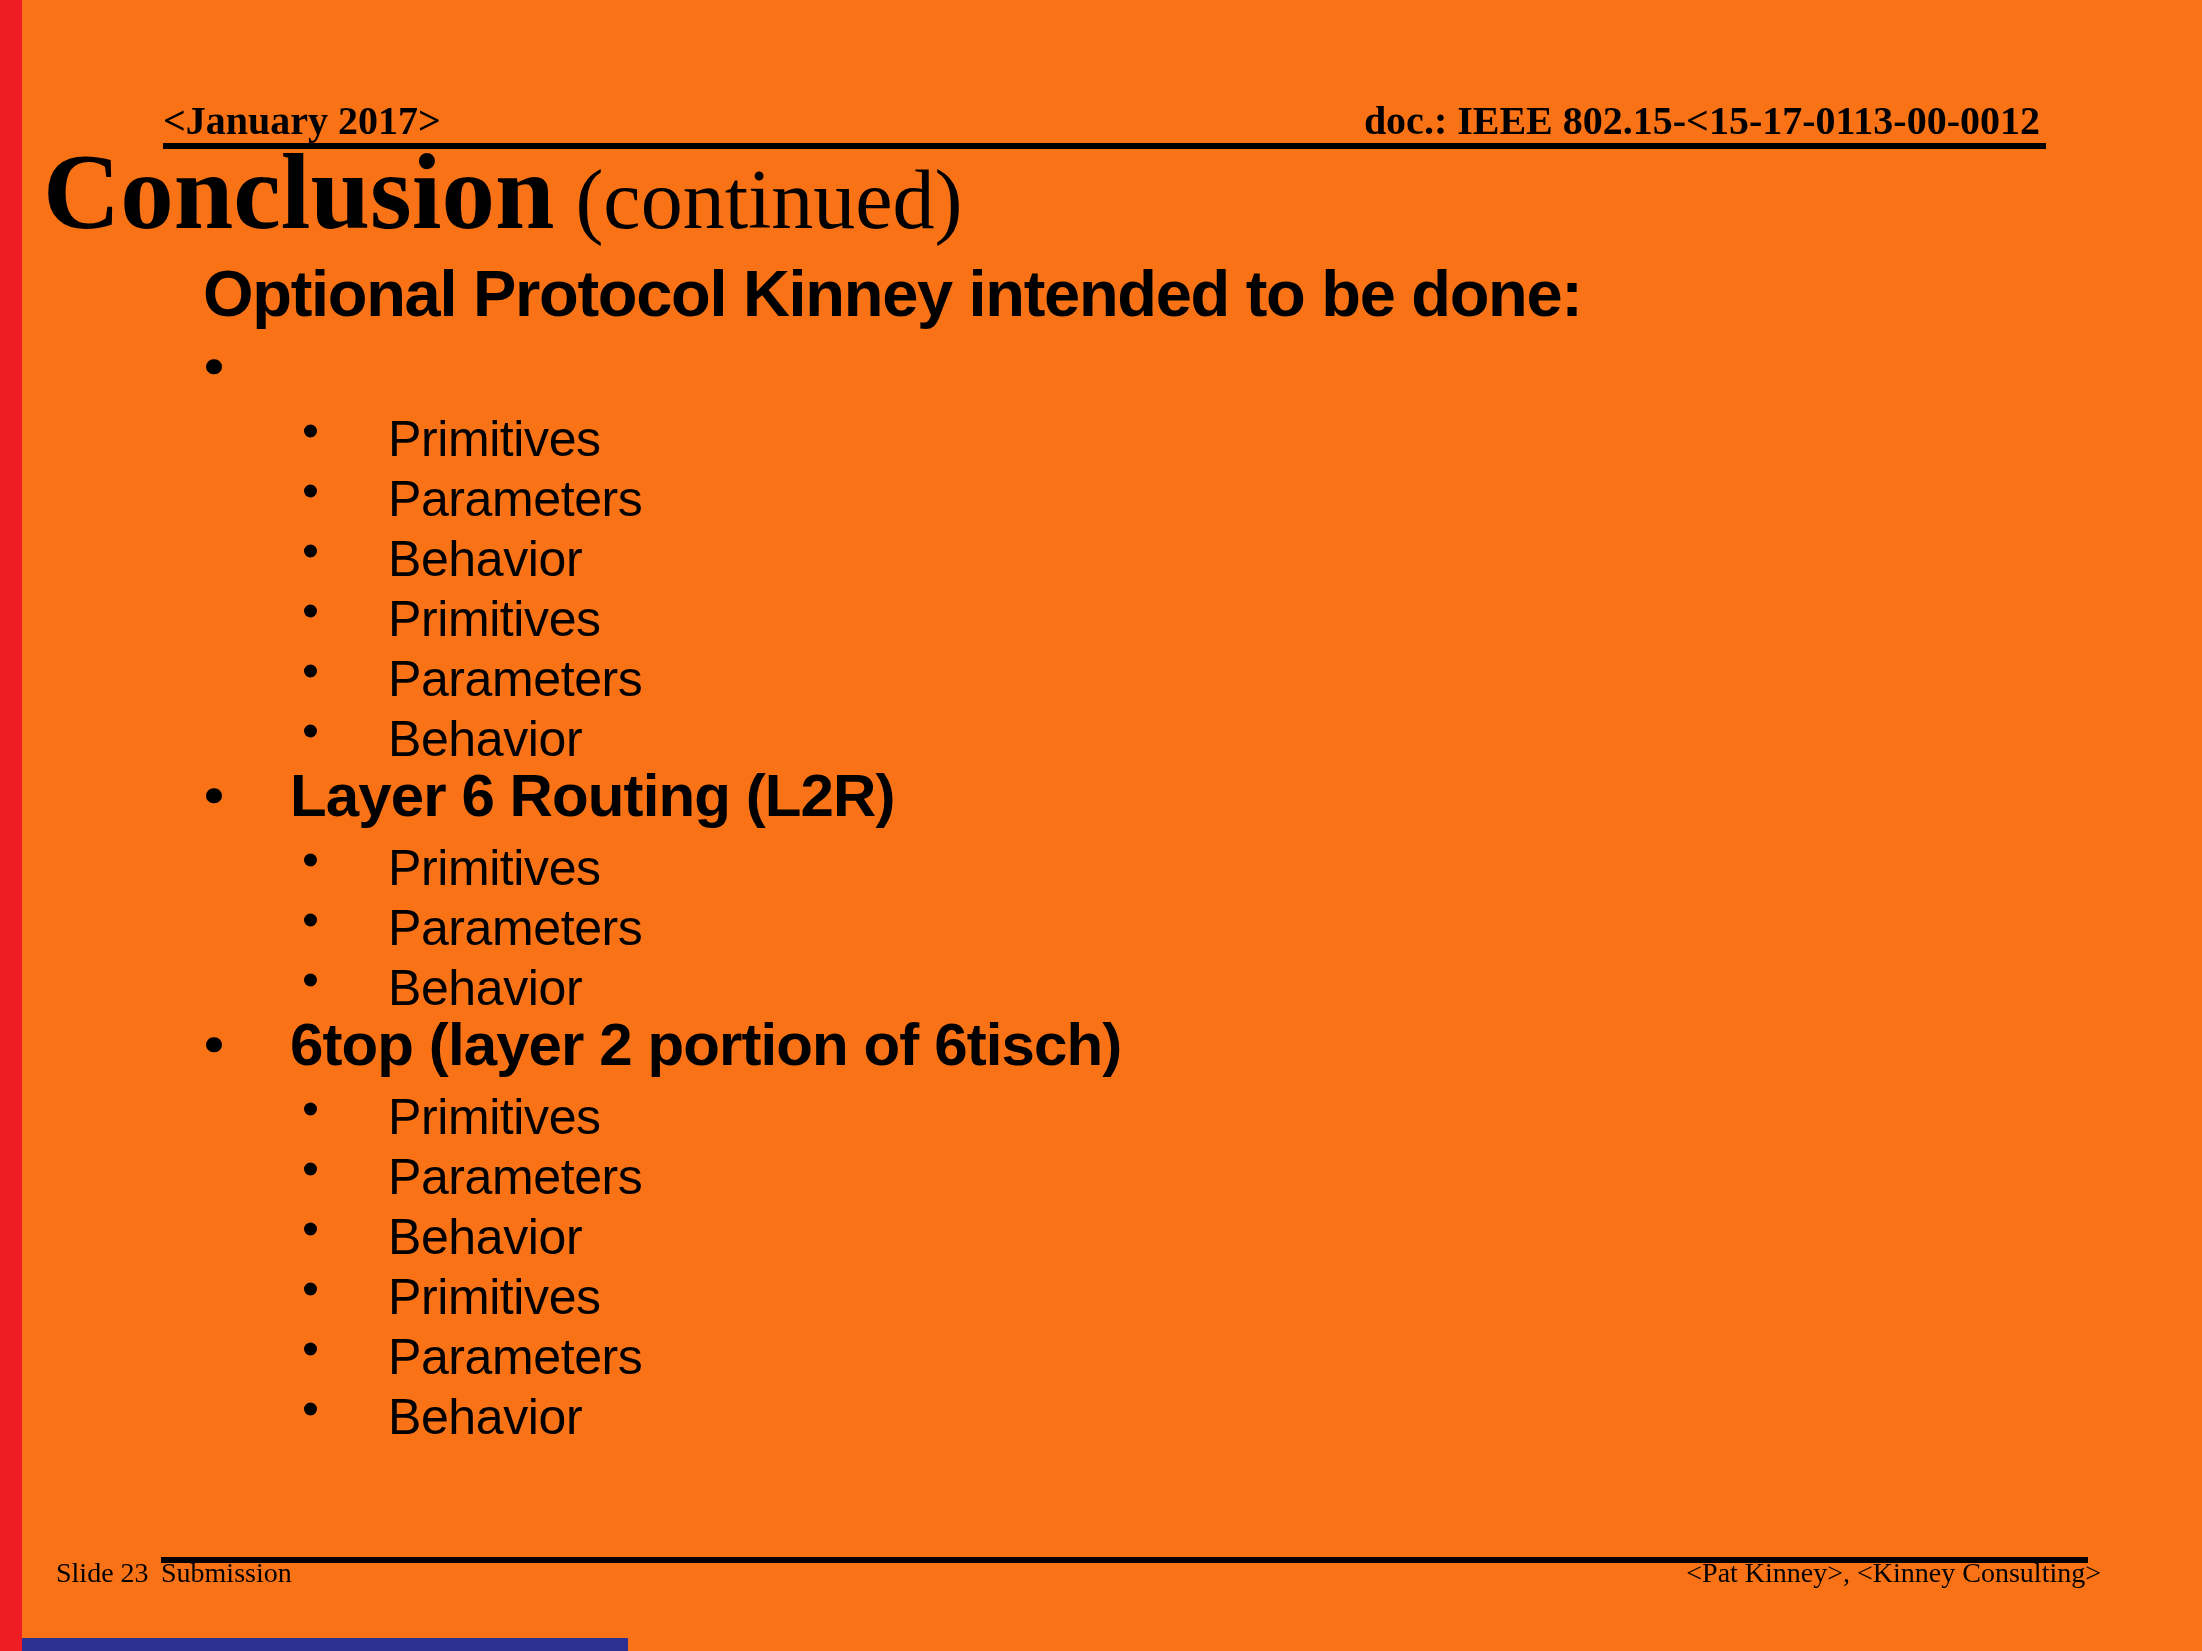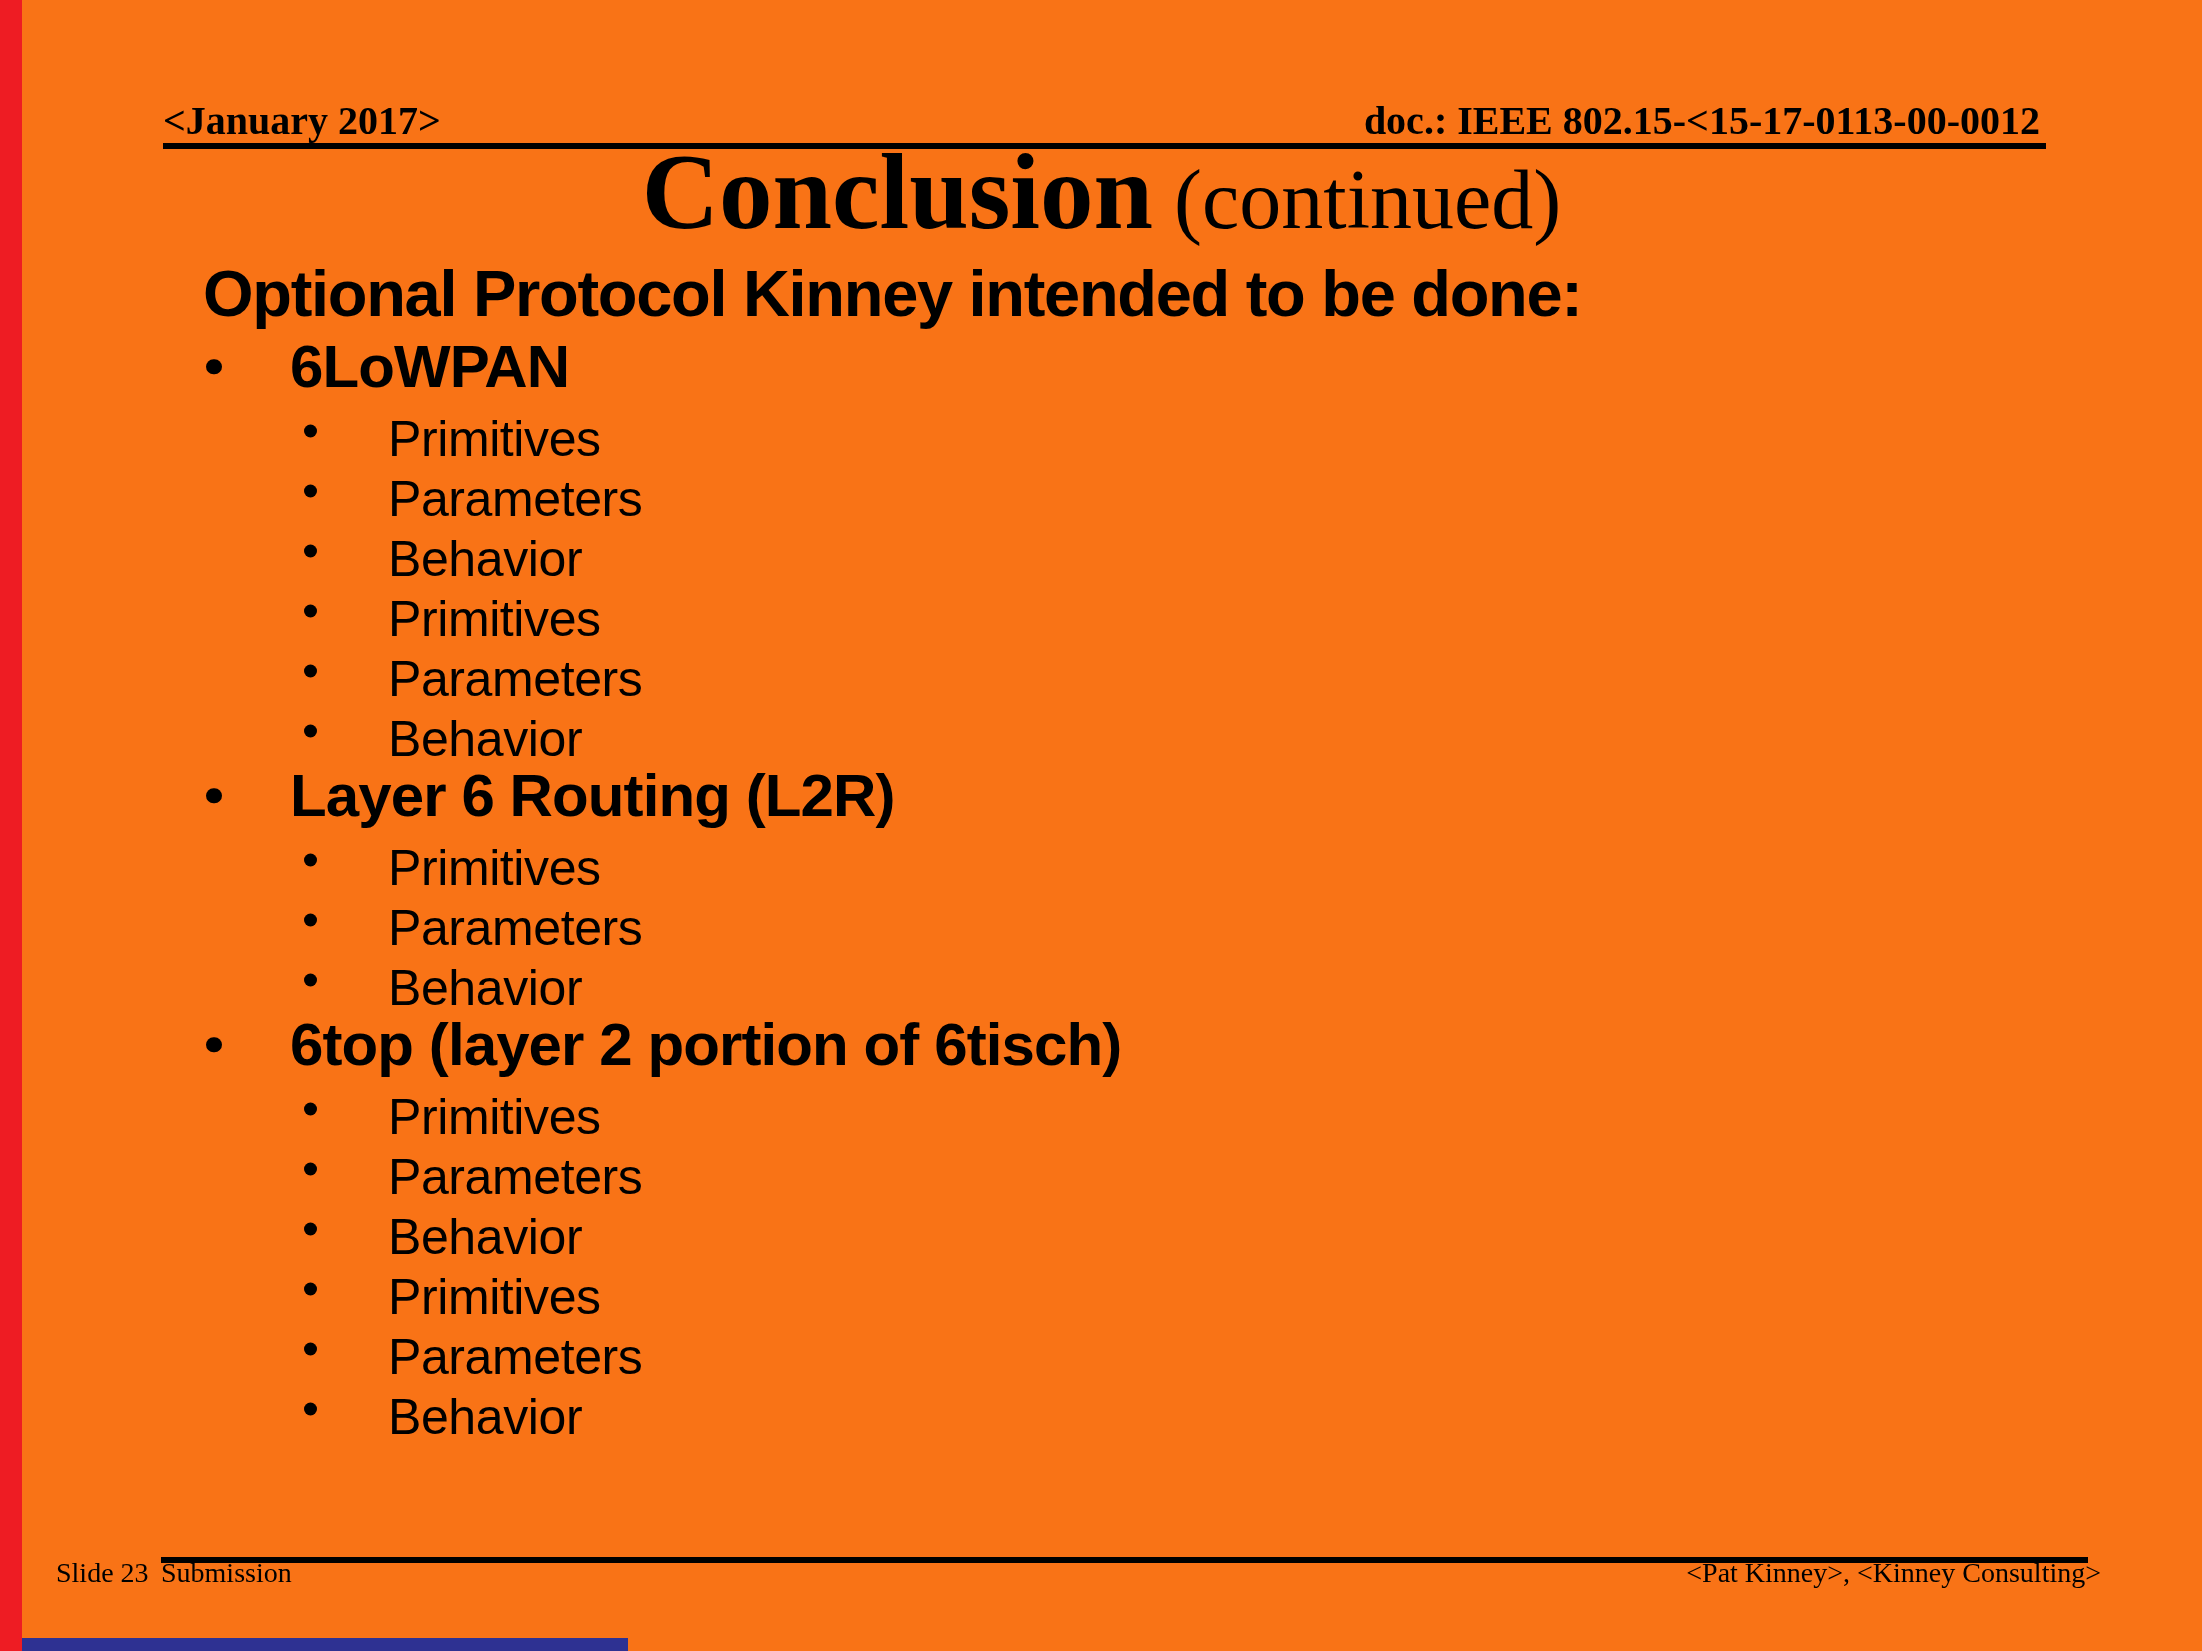--- a/index.html
+++ b/index.html
@@ -21,21 +21,21 @@
     font-family:"Liberation Serif",serif;
     font-weight:bold;font-size:40px;line-height:1;white-space:nowrap;
   }
   #hdr-left{left:163px;}
   #hdr-right{right:163px;}
   #hdr-rule{position:absolute;left:163px;top:143px;width:1883px;height:6px;background:#000;}
 
   
   #title{
     position:absolute;left:43px;top:139px;width:2117px;
-    text-align:center;white-space:nowrap;
+    text-align:left;white-space:nowrap;
     font-family:"Liberation Serif",serif;line-height:1;
   }
   #title .main{font-weight:bold;font-size:107px;}
   #title .suffix{font-weight:normal;font-size:84px;}
 
   
   #heading{
     position:absolute;left:203px;top:261px;
     font-size:65px;font-weight:bold;letter-spacing:-1.3px;
     line-height:1;white-space:nowrap;
@@ -80,21 +80,20 @@
   <div id="hdr-rule"></div>
 
   <div id="title"><span class="main">Conclusion</span><span class="suffix"> (continued)</span></div>
 
   <div id="heading">Optional Protocol Kinney intended to be done:</div>
 
   <div id="list">
 
     <div class="l1-row">
       <span class="dot dot1"></span>
-      <span class="l1-text">6LoWPAN</span>
     </div>
     <div class="l2-row">
       <span class="dot dot2"></span>
       <span class="l2-text">Primitives</span>
     </div>
     <div class="l2-row">
       <span class="dot dot2"></span>
       <span class="l2-text">Parameters</span>
     </div>
     <div class="l2-row">

